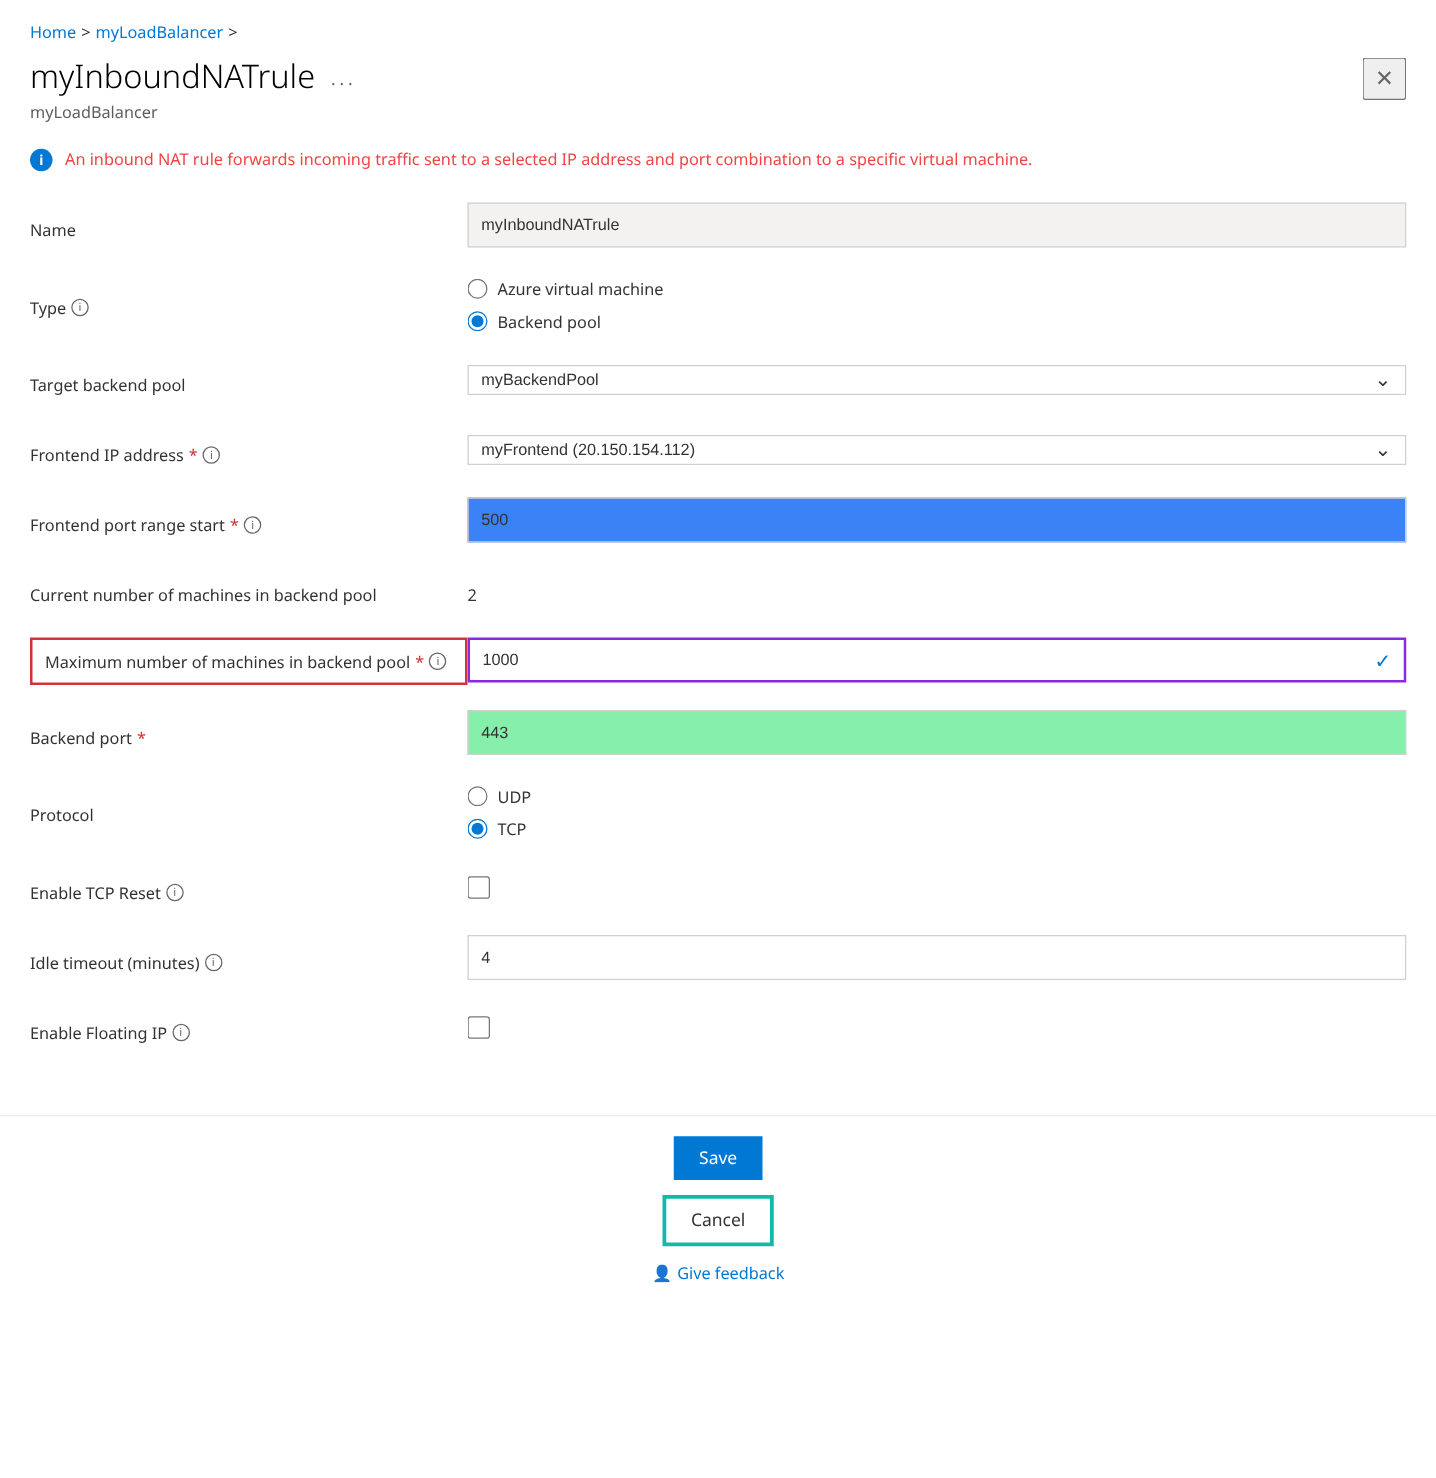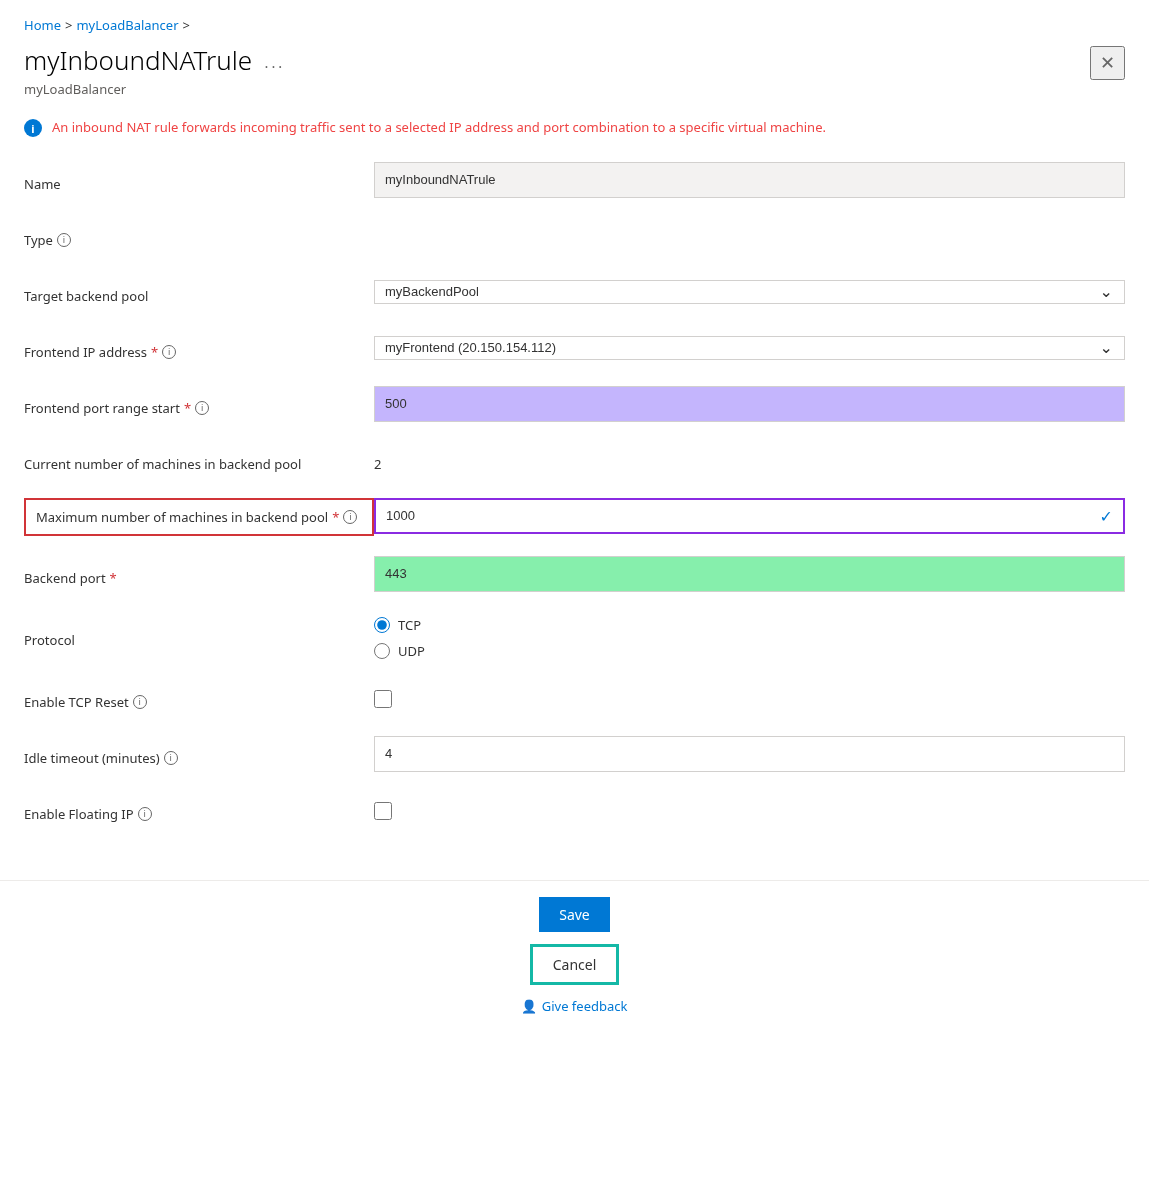--- a/index.html
+++ b/index.html
@@ -307,20 +307,32 @@
       <div class="form-control">
         <input type="text" class="text-input" readonly="" value="myInboundNATrule" style="">
       </div>
     </div>
 
     <div class="form-row">
       <div class="form-label">
         <span>Type</span>
         <span class="info-circle">i</span>
       </div>
+      <div class="form-control">
+        <div class="radio-group">
+          <label class="radio-item">
+            <input type="radio" name="type" style="">
+            <span>Azure virtual machine</span>
+          </label>
+          <label class="radio-item">
+            <input type="radio" name="type" checked="" style="">
+            <span>Backend pool</span>
+          </label>
+        </div>
+      </div>
     </div>
 
     <div class="form-row">
       <div class="form-label">
         <span>Target backend pool</span>
       </div>
       <div class="form-control">
         <div class="select-wrapper">
           <select class="select-input">
             <option value="myBackendPool">myBackendPool</option>
@@ -344,21 +356,21 @@
       </div>
     </div>
 
     <div class="form-row">
       <div class="form-label">
         <span>Frontend port range start</span>
         <span class="required">*</span>
         <span class="info-circle">i</span>
       </div>
       <div class="form-control">
-        <input type="text" class="text-input" style="background: #c4b5fd;" value="500">
+        <input type="text" class="text-input" style="background: #3b82f6;" value="500">
       </div>
     </div>
 
     <div class="form-row">
       <div class="form-label">
         <span>Current number of machines in backend pool</span>
       </div>
       <div class="form-control">
         <div class="static-value">2</div>
       </div>
@@ -388,26 +400,26 @@
       </div>
     </div>
 
     <div class="form-row">
       <div class="form-label">
         <span>Protocol</span>
       </div>
       <div class="form-control">
         <div class="radio-group">
           <label class="radio-item">
+            <input type="radio" name="protocol" style="">
+            <span>UDP</span>
+          </label>
+          <label class="radio-item">
             <input type="radio" name="protocol" checked="" style="">
             <span>TCP</span>
-          </label>
-          <label class="radio-item">
-            <input type="radio" name="protocol" style="">
-            <span>UDP</span>
           </label>
         </div>
       </div>
     </div>
 
     <div class="form-row">
       <div class="form-label">
         <span>Enable TCP Reset</span>
         <span class="info-circle">i</span>
       </div>

